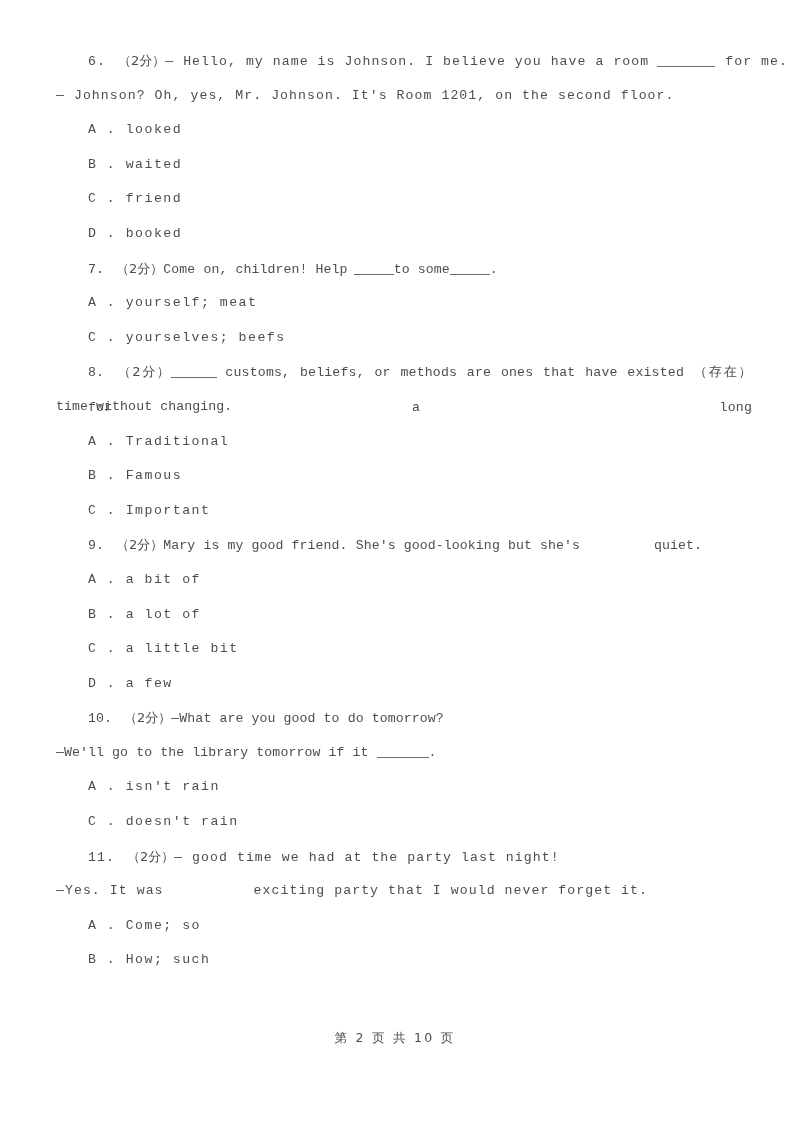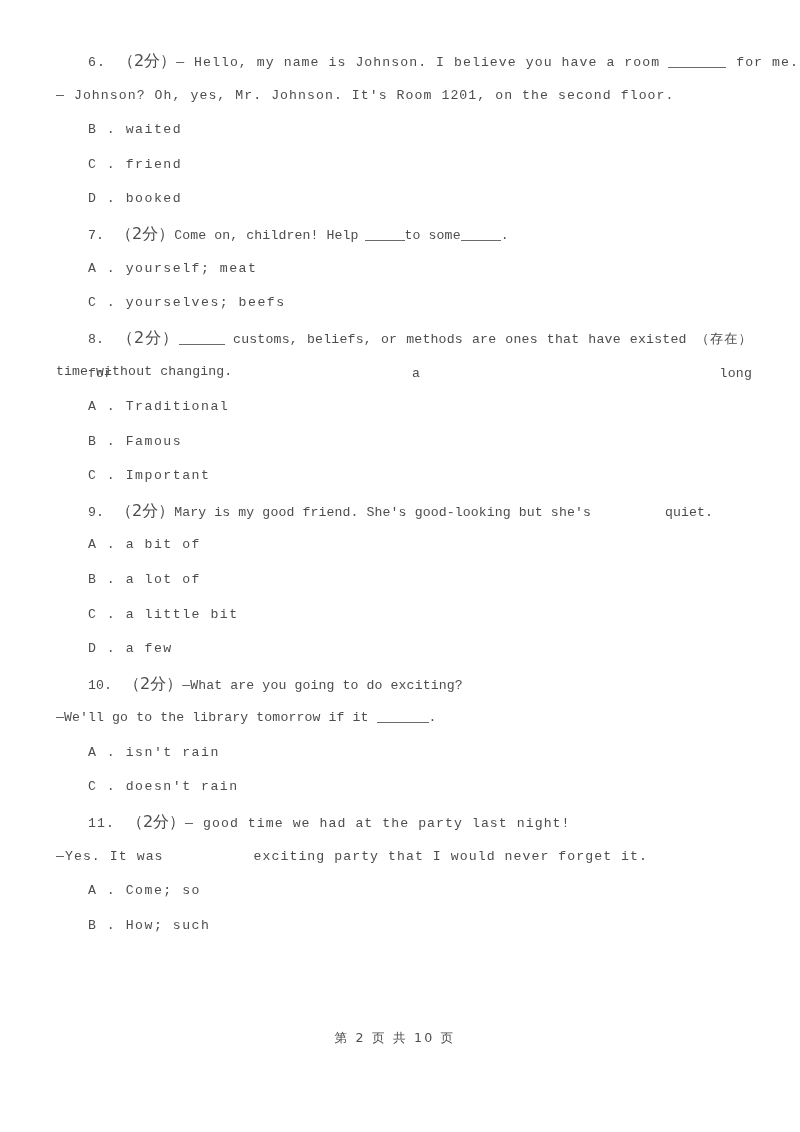--- a/index.html
+++ b/index.html
@@ -55,21 +55,21 @@
   
   .line.just {
     white-space: normal;
     text-align: justify;
     text-align-last: justify;
     letter-spacing: 0.2px;
   }
 
   .cjk {
     font-family: "DejaVu Sans", "Liberation Sans", sans-serif;
-    font-size: 16px;
+    font-size: 13px;
     letter-spacing: 0;
   }
 
   
   .blank {
     display: inline-block;
     border-bottom: 1px solid #6a6a6a;
     vertical-align: -2px;
     height: 11px;
   }
@@ -99,20 +99,21 @@
 </head>
 <body>
 
 <div class="page">
   <div class="content">
 
     <div class="line indent wide"><span>6.</span><span class="gap" style="width:12px"></span><span class="cjk">（2分）</span><span>— Hello, my name is Johnson. I believe you have a room</span><span class="gap" style="width:8px"></span><span class="blank b8"></span><span class="gap" style="width:10px"></span><span>for me.</span></div>
 
     <div class="line flush wide">— Johnson? Oh, yes, Mr. Johnson. It's Room 1201, on the second floor.</div>
 
+    <div class="line indent wider">A . looked</div>
     <div class="line indent wider">B . waited</div>
     <div class="line indent wider">C . friend</div>
     <div class="line indent wider">D . booked</div>
 
     <div class="line indent tight"><span>7.</span><span class="gap" style="width:12px"></span><span class="cjk">（2分）</span><span>Come on, children! Help</span><span class="gap" style="width:6px"></span><span class="blank b5"></span><span>to some</span><span class="blank b5"></span><span>.</span></div>
 
     <div class="line indent wider">A . yourself; meat</div>
     <div class="line indent wider">C . yourselves; beefs</div>
 
     <div class="line indent just"><span>8.</span><span class="gap" style="width:12px"></span><span class="cjk">（2分）</span><span class="blank b6"></span><span class="gap" style="width:8px"></span><span>customs, beliefs, or methods are ones that have existed （存在） for a long</span></div>
@@ -123,21 +124,21 @@
     <div class="line indent wider">B . Famous</div>
     <div class="line indent wider">C . Important</div>
 
     <div class="line indent tight"><span>9.</span><span class="gap" style="width:12px"></span><span class="cjk">（2分）</span><span>Mary is my good friend. She's good-looking but she's</span><span class="gap g9"></span><span>quiet.</span></div>
 
     <div class="line indent wider">A . a bit of</div>
     <div class="line indent wider">B . a lot of</div>
     <div class="line indent wider">C . a little bit</div>
     <div class="line indent wider">D . a few</div>
 
-    <div class="line indent tight"><span>10.</span><span class="gap" style="width:12px"></span><span class="cjk">（2分）</span><span>—What are you going to do exciting?</span></div>
+    <div class="line indent tight"><span>10.</span><span class="gap" style="width:12px"></span><span class="cjk">（2分）</span><span>—What are you good to do tomorrow?</span></div>
 
     <div class="line flush tight"><span>—We'll go to the library tomorrow if it</span><span class="gap" style="width:8px"></span><span class="blank b7"></span><span>.</span></div>
 
     <div class="line indent wider">A . isn't rain</div>
     <div class="line indent wider">C . doesn't rain</div>
 
     <div class="line indent wide"><span>11.</span><span class="gap" style="width:12px"></span><span class="cjk">（2分）</span><span>— good time we had at the party last night!</span></div>
 
     <div class="line flush wide"><span>—Yes. It was</span><span class="gap g11"></span><span>exciting party that I would never forget it.</span></div>
 

